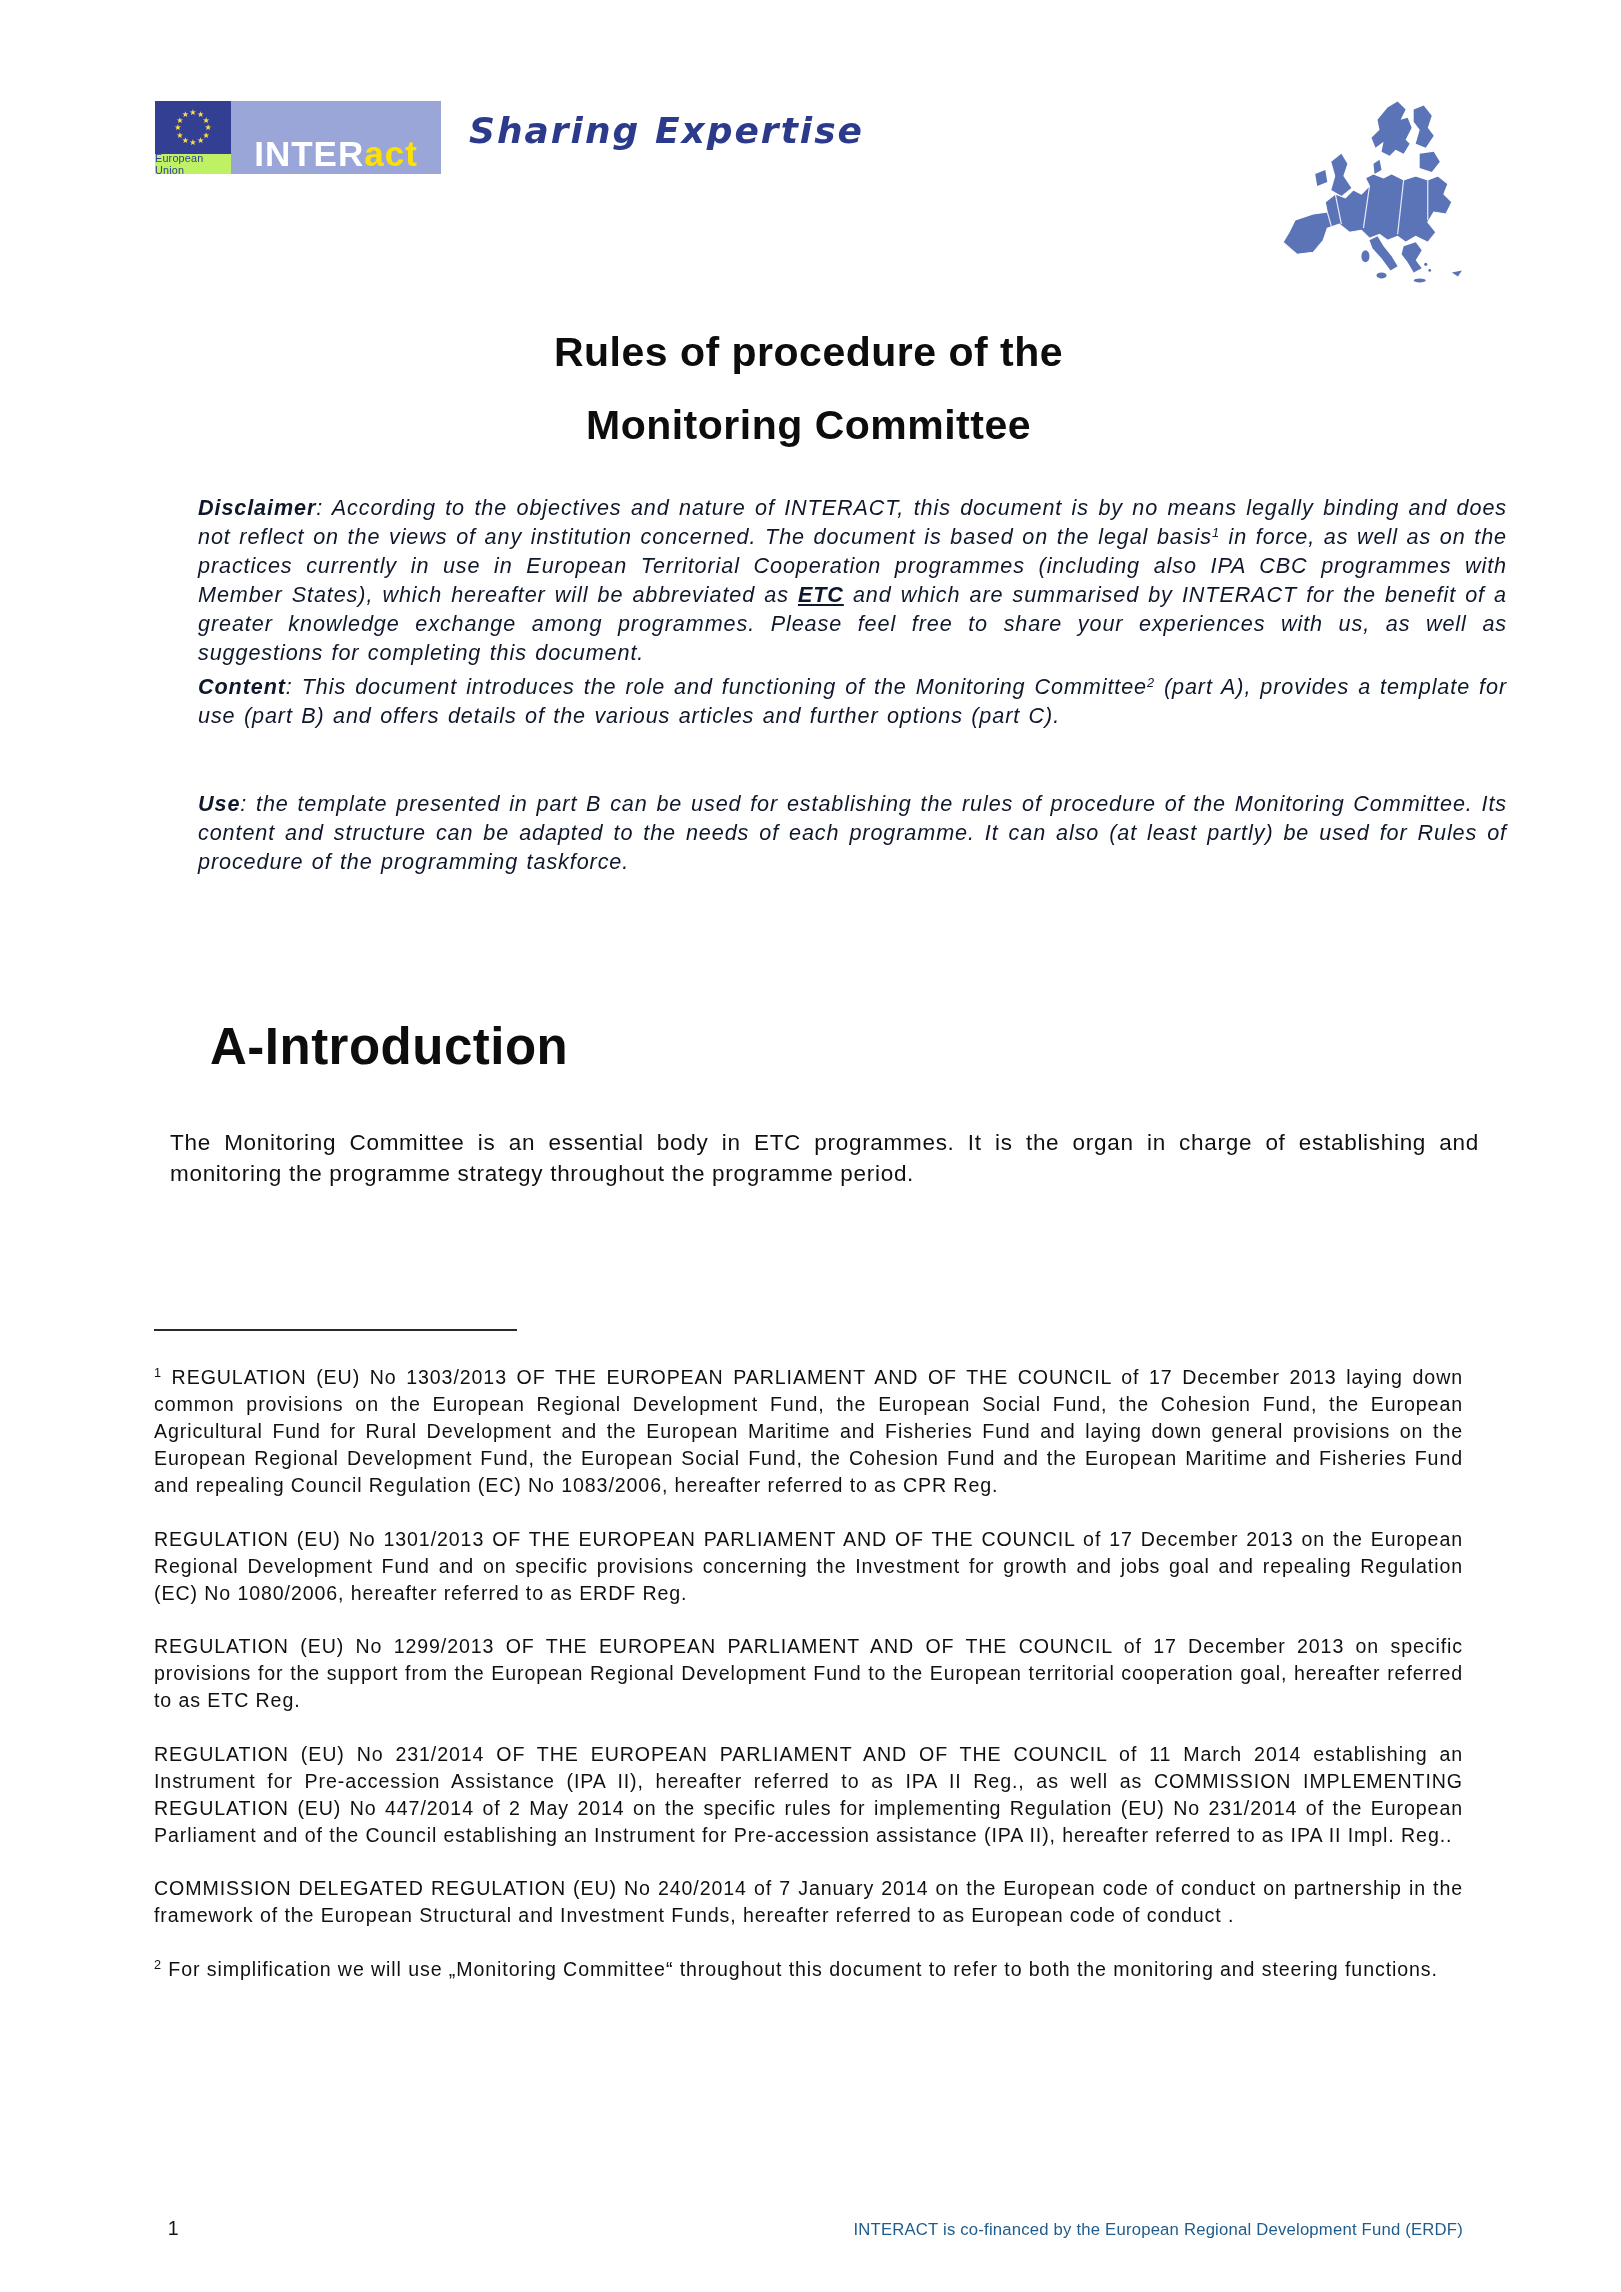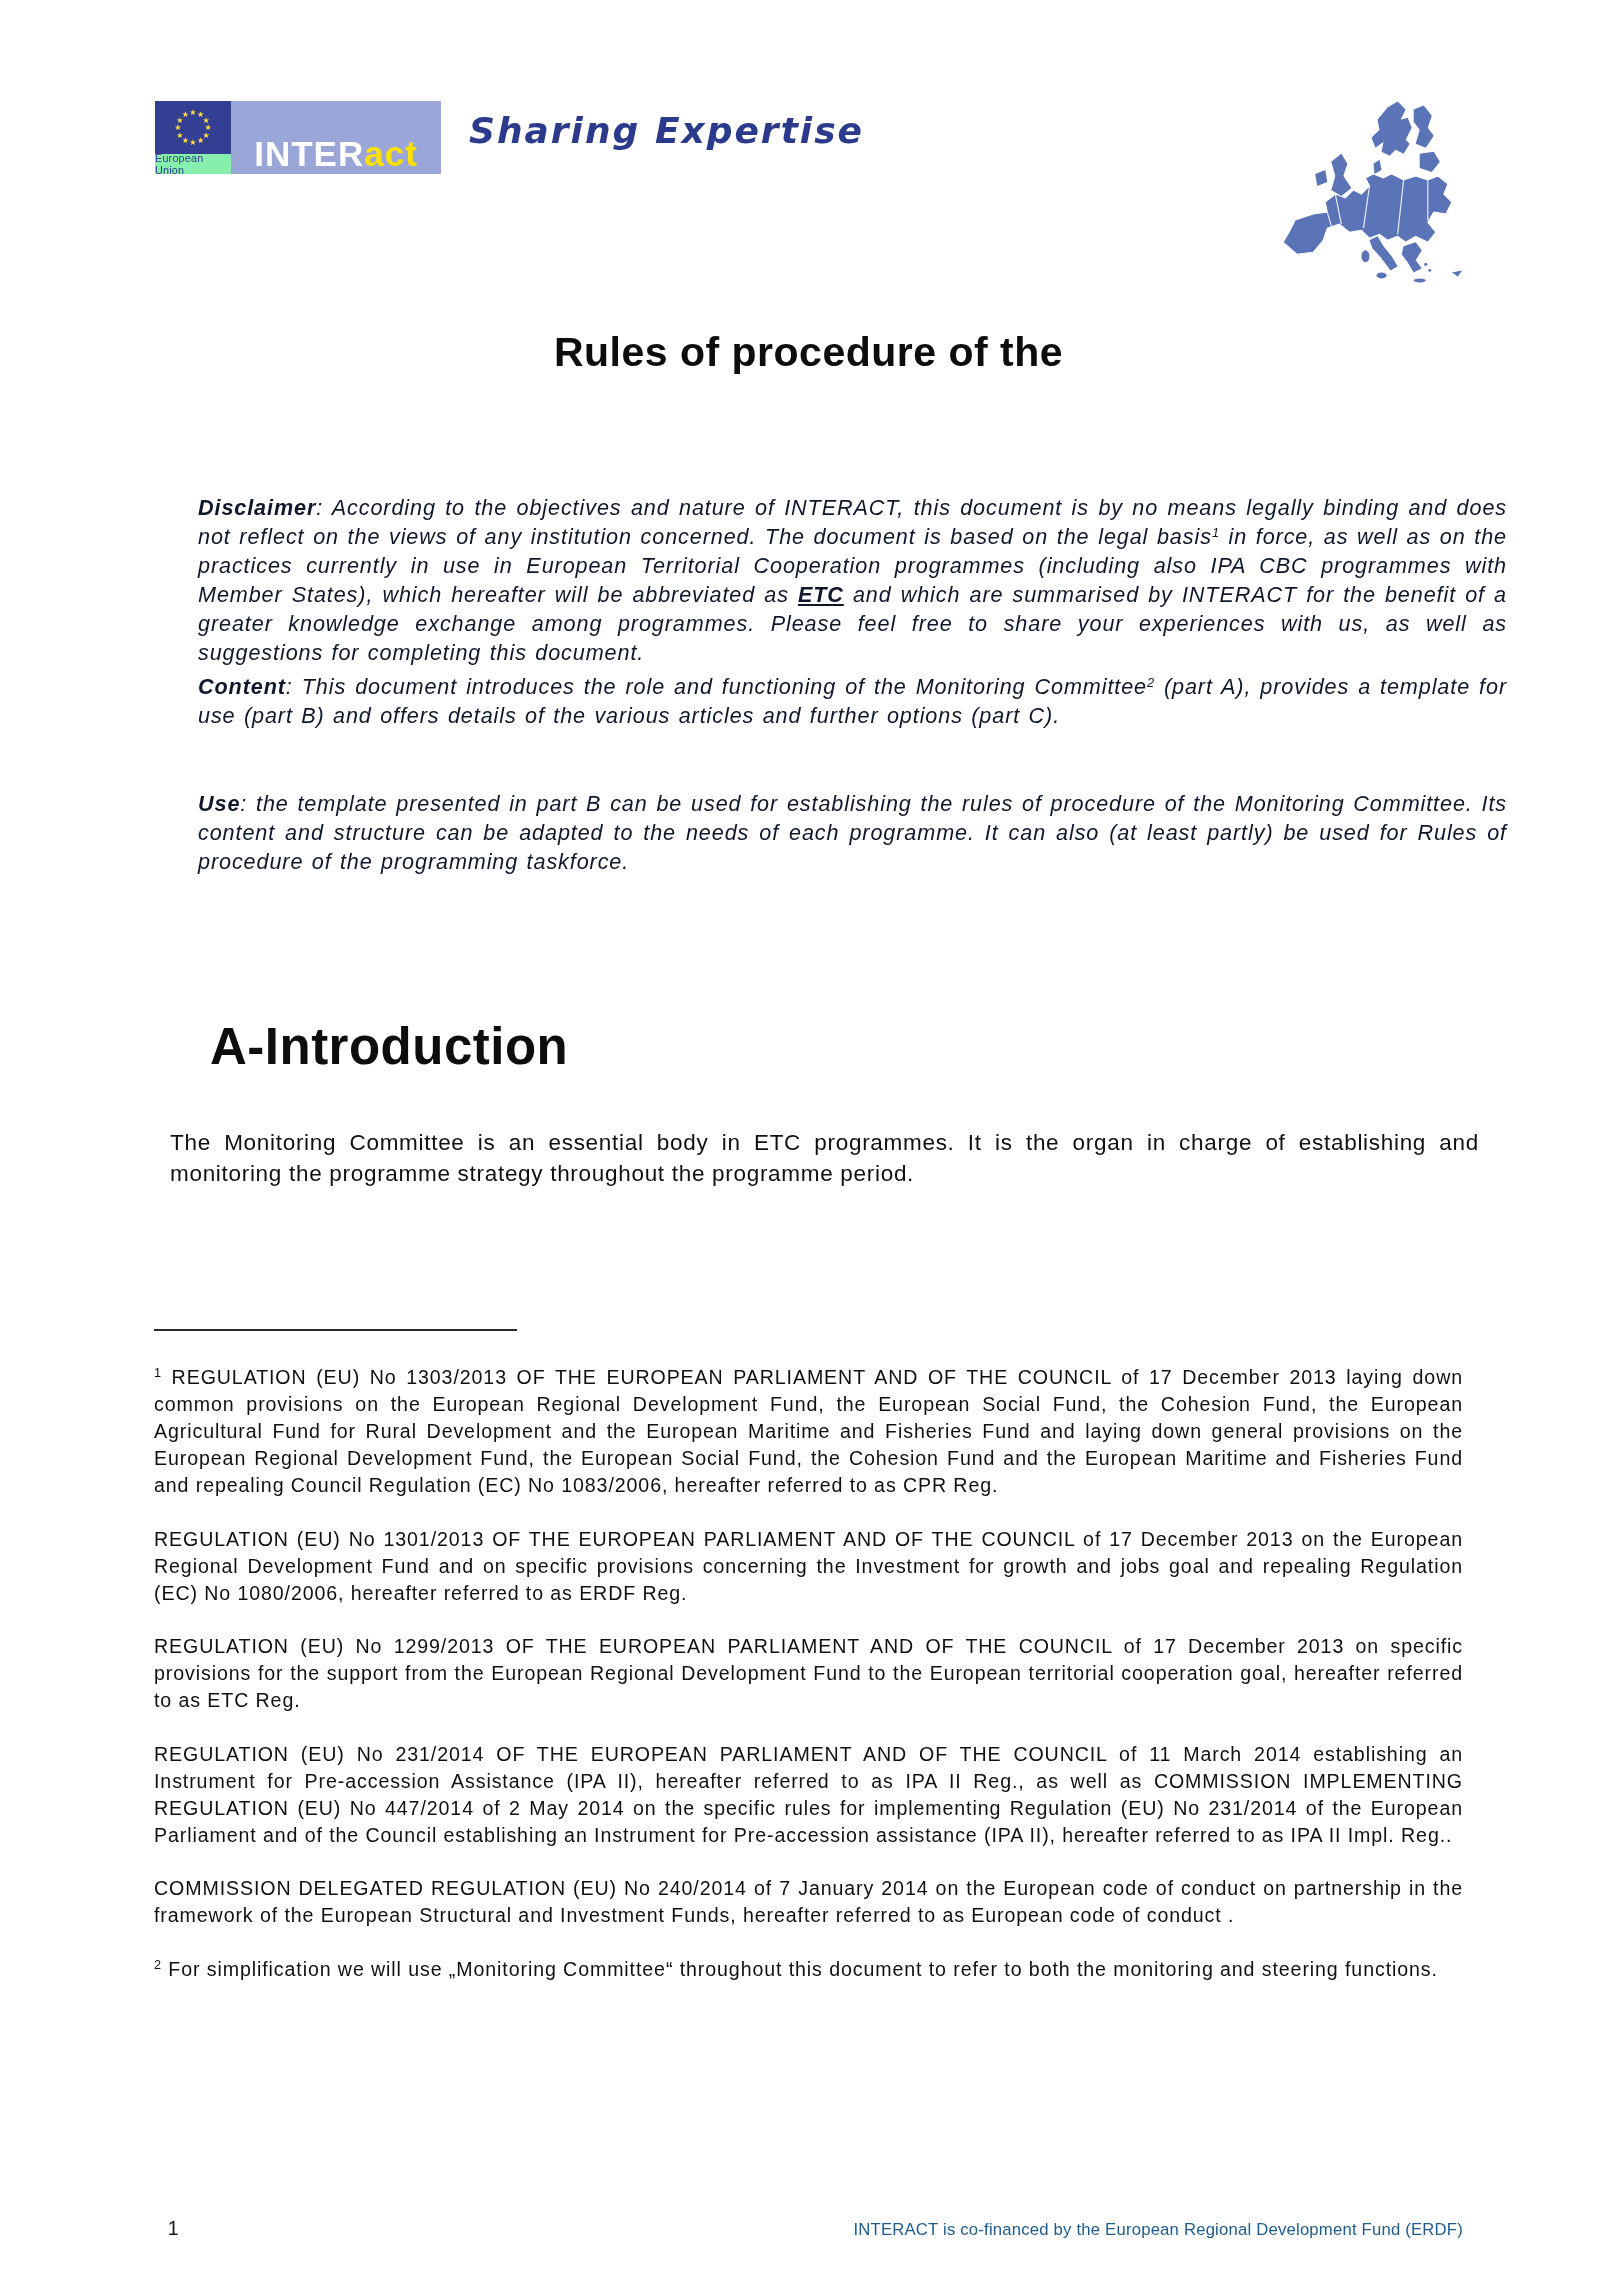--- a/index.html
+++ b/index.html
@@ -9,21 +9,21 @@
   }
   *{box-sizing:border-box; margin:0; padding:0;}
   html,body{background:#ffffff;}
   body{width:1621px; height:2293px; position:relative; overflow:hidden;
        font-family:"Liberation Sans", sans-serif; color:var(--ink);}
 
   
   .logo{position:absolute; left:155px; top:101px; display:flex; align-items:stretch;}
   .flag-wrap{display:flex; flex-direction:column; width:76px;}
   .flag{width:76px; height:53px; display:block;}
-  .eu-label{height:19.6px; background:#86efac; color:var(--eu-flag-bg);
+  .eu-label{height:19.6px; background:#bef264; color:var(--eu-flag-bg);
             font-size:10.8px; display:flex; align-items:center; justify-content:center;
             letter-spacing:0.2px;}
   .brand{width:210px; height:73px; background:var(--brand-bg);
          display:flex; align-items:flex-end; justify-content:center;
          font-weight:bold; font-size:35px; letter-spacing:1px;}
   .brand .inter{color:var(--brand-inter);}
   .brand .act{color:var(--brand-act);}
   .tagline{position:absolute; left:469px; top:110px; width:412px;
            font-family:"DejaVu Sans", sans-serif; font-style:italic; font-weight:bold;
            font-size:36px; color:var(--tagline); letter-spacing:2px; white-space:nowrap;}
@@ -126,20 +126,21 @@
   <circle class="mapfill" cx="160" cy="174" r="1.4"></circle>
   <ellipse class="mapfill" cx="150" cy="184" rx="6" ry="2"></ellipse>
 
   <path class="mapfill" d="M182,176 L192,174 L188,180 Z"></path>
 </svg>
 
 <div class="content">
 
   <div class="title-wrap">
     <div class="title-line">Rules of procedure of the</div>
+    <div class="title-line">Monitoring Committee</div>
   </div>
 
   <p class="body-italic p-disclaimer"><span class="lab">Disclaimer</span><span>: According to the objectives and nature of INTERACT, this document is by no means legally binding and does not reflect on the views of any institution concerned. The document is based on the legal basis</span><sup>1</sup><span> in force, as well as on the practices currently in use in European Territorial Cooperation programmes (including also IPA CBC programmes with Member States),  which hereafter will be abbreviated as </span><span class="etc">ETC</span><span> and which are summarised by INTERACT for the benefit of a greater knowledge exchange among programmes. Please feel free to share your experiences with us, as well as suggestions for completing this document.</span></p>
 
   <p class="body-italic p-content"><span class="lab">Content</span><span>: This document introduces the role and functioning of the Monitoring Committee</span><sup>2</sup><span> (part A), provides a template for use (part B) and offers details of the various articles and further options (part C).</span></p>
 
   <p class="body-italic p-use"><span class="lab">Use</span><span>: the template presented in part B can be used for establishing the rules of procedure of the Monitoring Committee. Its content and structure can be adapted to the needs of each programme. It can also (at least partly) be used for Rules of procedure of the programming taskforce.</span></p>
 
   <h1 class="section-heading">A-Introduction</h1>
 

